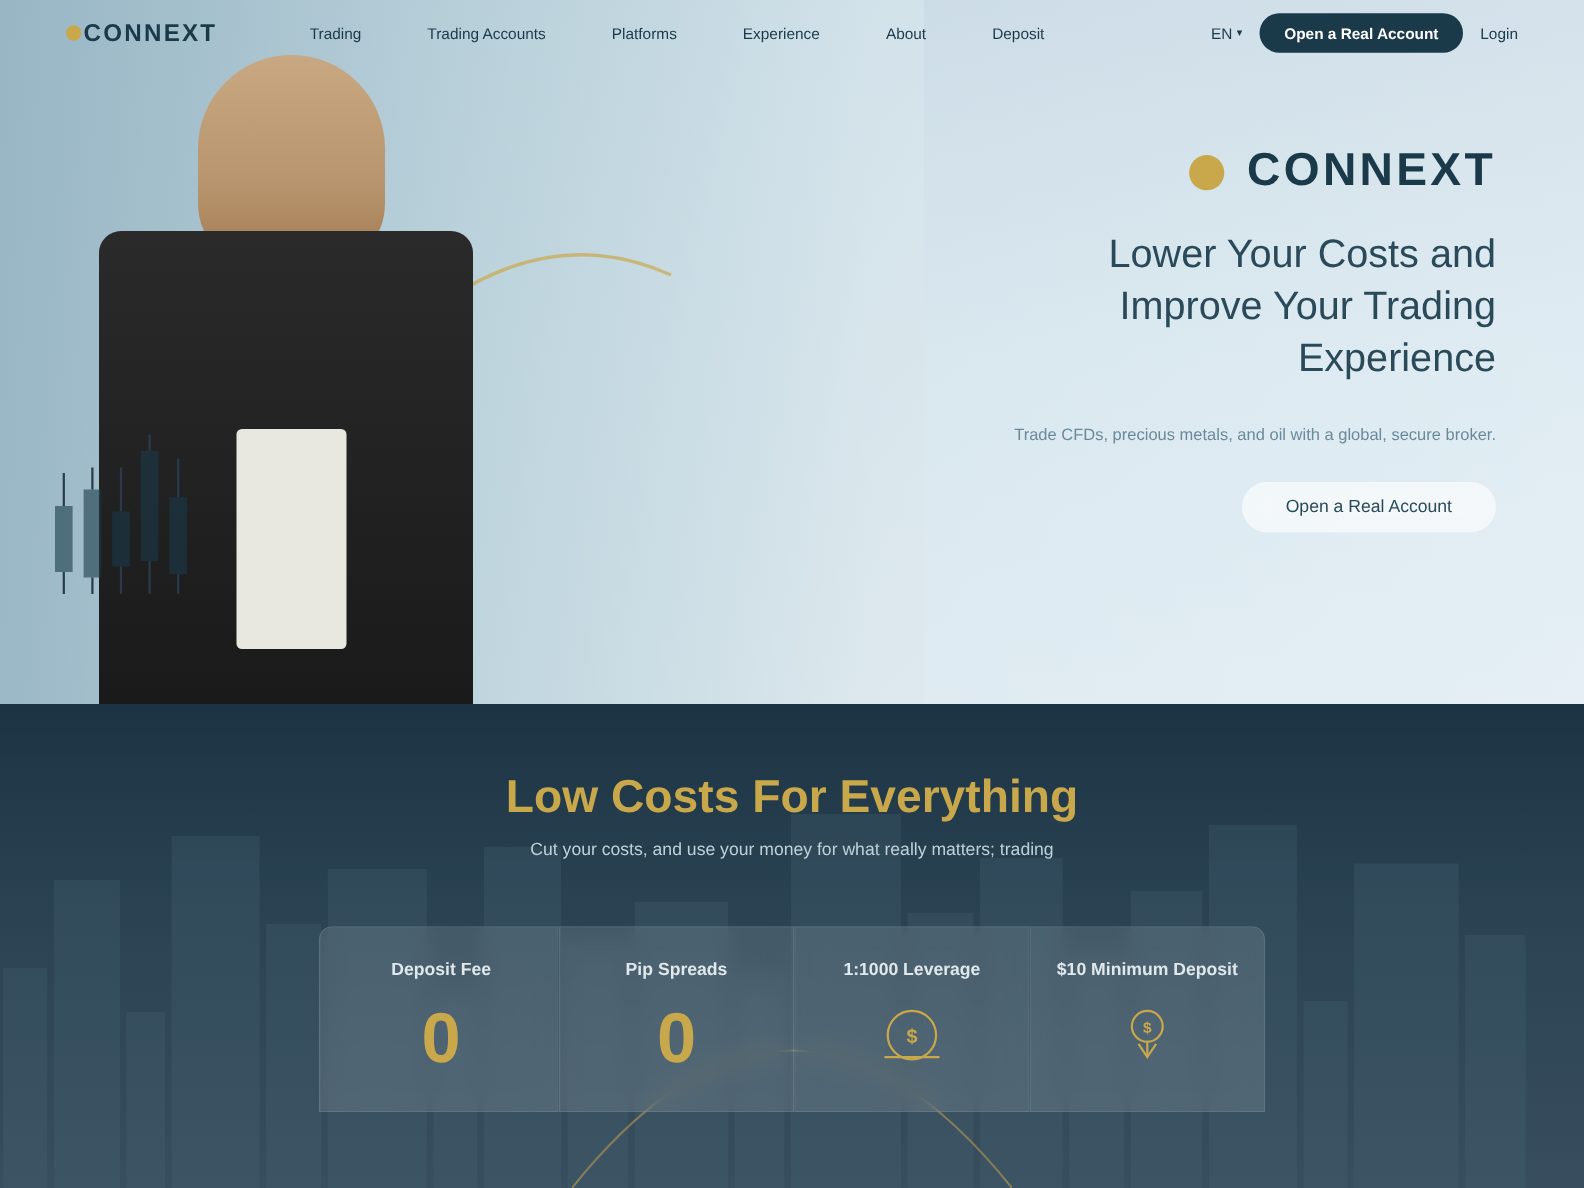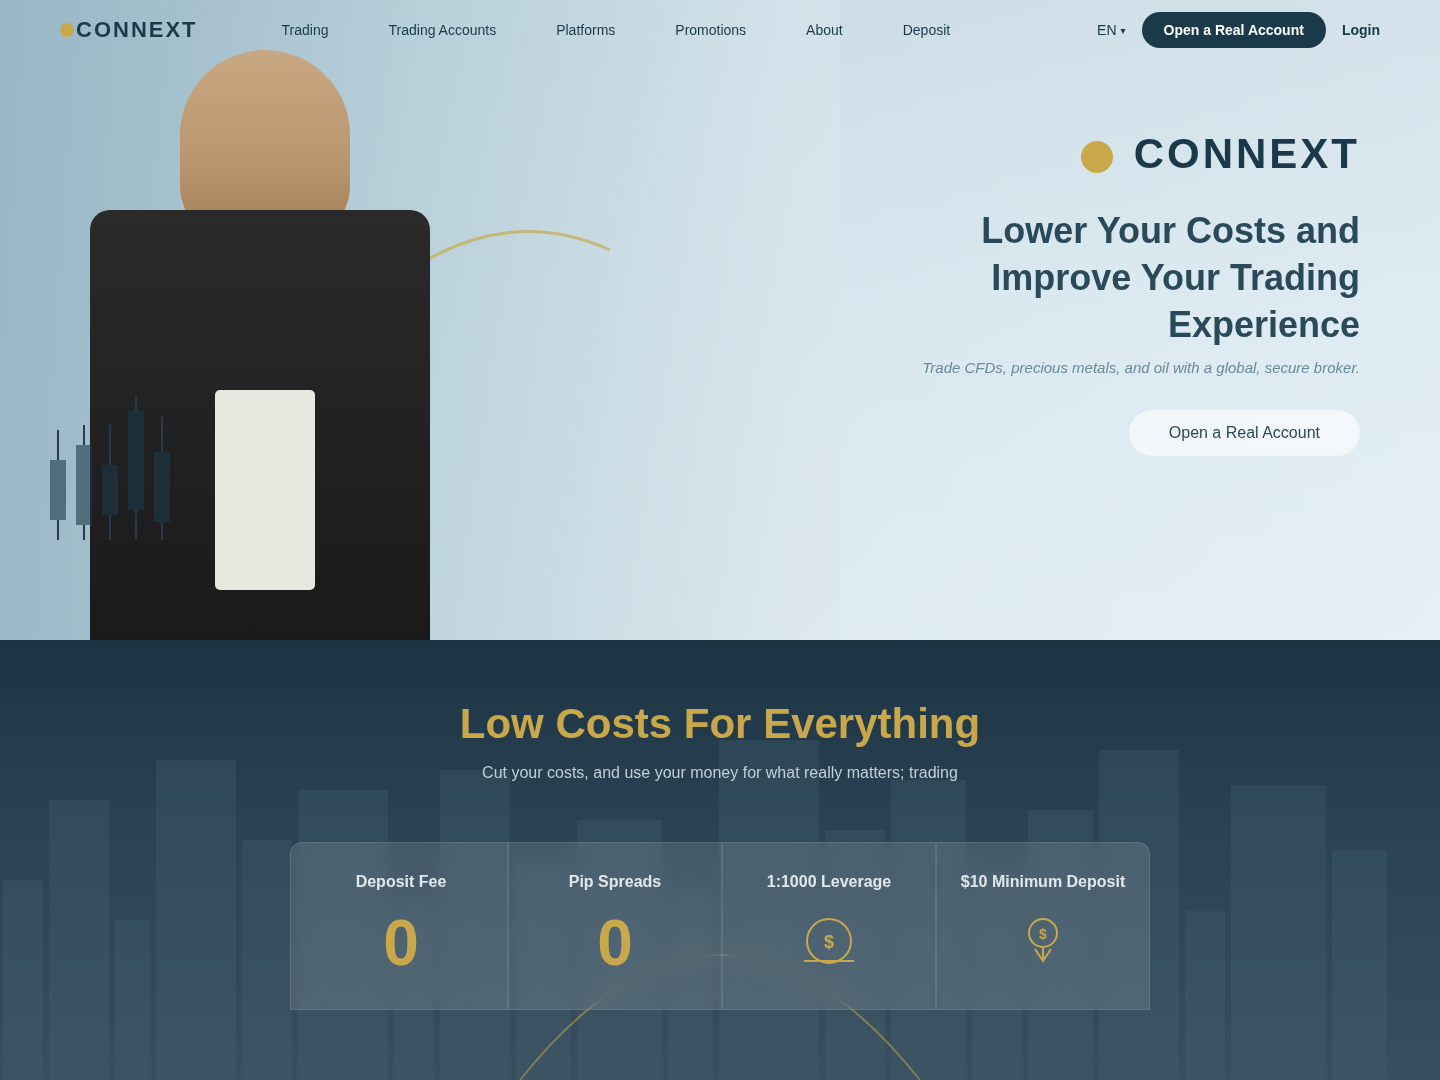--- a/index.html
+++ b/index.html
@@ -77,21 +77,21 @@
       font-weight: 600;
       cursor: pointer;
     }
 
     .btn-login {
       background: transparent;
       border: none;
       font-size: 14px;
       color: #1a3a4a;
       cursor: pointer;
-      font-weight: 700;
+      font-weight: 400;
     }
 
     
     .hero {
       position: relative;
       width: 1440px;
       height: 640px;
       overflow: hidden;
       background: linear-gradient(135deg, #b0c8d4 0%, #d4e4ec 40%, #e8f0f4 70%, #f0f4f8 100%);
     }
@@ -223,32 +223,31 @@
       width: 32px;
       height: 32px;
       background: #c9a84c;
       border-radius: 50%;
       margin-right: 6px;
       vertical-align: middle;
     }
 
     .hero-headline {
       font-size: 36px;
-      font-weight: 700;
+      font-weight: 400;
       color: #2a4a5a;
       line-height: 1.3;
-      margin-bottom: 8px;
+      margin-bottom: 36px;
     }
 
     .hero-subtext {
       font-size: 15px;
       color: #6a8a9a;
       line-height: 1.6;
       margin-bottom: 30px;
-      font-style: italic;
     }
 
     .btn-hero-account {
       display: inline-block;
       background: rgba(255,255,255,0.6);
       color: #2a4a5a;
       border: none;
       border-radius: 30px;
       padding: 14px 40px;
       font-size: 16px;
@@ -401,21 +400,21 @@
 
 <nav>
   <div class="nav-logo">
     <span class="connext-dot"></span>
     <span class="connext-text">CONNEXT</span>
   </div>
   <div class="nav-links">
     <a href="#">Trading</a>
     <a href="#">Trading Accounts</a>
     <a href="#">Platforms</a>
-    <a href="#">Promotions</a>
+    <a href="#">Experience</a>
     <a href="#">About</a>
     <a href="#">Deposit</a>
   </div>
   <div class="nav-right">
     <div class="lang-selector">
       <span>EN</span>
       <span class="chevron">▾</span>
     </div>
     <button class="btn-open-account">Open a Real Account</button>
     <button class="btn-login">Login</button>

